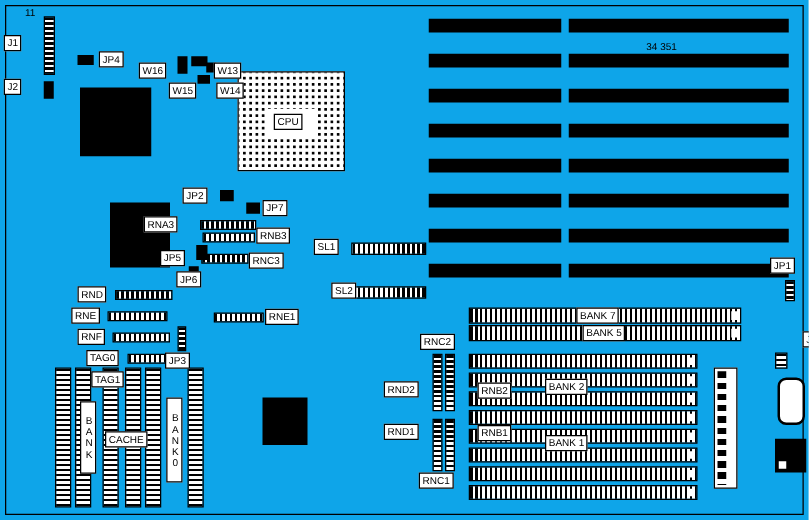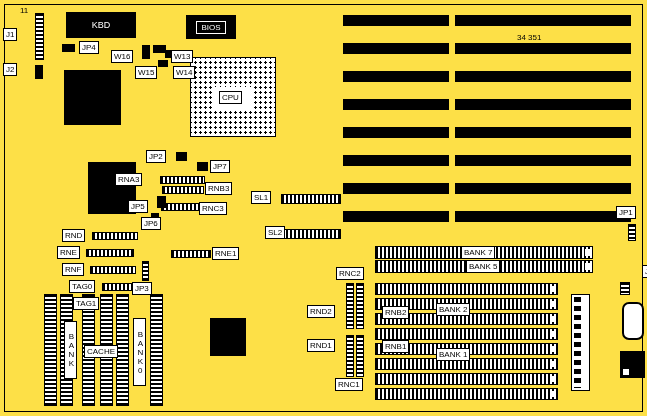--- a/index.html
+++ b/index.html
@@ -1,18 +1,18 @@
 <!DOCTYPE html>
 <html><head>
 <meta charset="utf-8">
 <style>
   * { margin:0; padding:0; box-sizing:border-box; }
   html,body { background:#fff; }
   body { width:647px; height:416px; font-family:"Liberation Sans", sans-serif; position:relative; overflow:hidden; }
-  #root { position:absolute; left:0; top:0; width:647px; height:416px; background:#fde047; }
+  #root { position:absolute; left:0; top:0; width:647px; height:416px; background:#0ea5e9; }
   .outline { position:absolute; left:4px; top:4px; width:639px; height:408px; border:1px solid #000; }
   .abs { position:absolute; }
   .blk { position:absolute; background:#000; }
   .txt { position:absolute; font-size:8px; color:#000; line-height:1; white-space:nowrap; }
   .lbl { position:absolute; background:#fff; border:1px solid #000; font-size:8px; line-height:1;
          padding:2px 2px 1px 2px; color:#000; white-space:nowrap; z-index:6; text-align:center; }
   .vlbl { position:absolute; background:#fff; border:1px solid #000; font-size:8px; color:#000;
           writing-mode:vertical-rl; text-orientation:upright; text-align:center; padding:2px 1px;
           line-height:1.1; z-index:6; }
   .vstripes { position:absolute; border:1px solid #000;
@@ -42,26 +42,20 @@
   <div class="outline"></div>
 
   <div class="txt" style="left:20px;top:7px">11</div>
   <div class="txt" style="left:517px;top:34px">34 351</div>
 
   <div class="hstripes" style="left:35px;top:13px;width:9px;height:47px"></div>
   <div class="lbl" style="left:3px;top:28px">J1</div>
   <div class="blk" style="left:35px;top:65px;width:8px;height:14px"></div>
   <div class="lbl" style="left:3px;top:63px">J2</div>
 
-  <div class="chiptext" style="left:66px;top:12px;width:70px;height:26px">
-    <span>KBD</span>
-  </div>
-  <div class="chiptext" style="left:186px;top:15px;width:50px;height:24px">
-    <span class="bios-inner">BIOS</span>
-  </div>
 
   <div class="blk" style="left:62px;top:44px;width:13px;height:8px"></div>
   <div class="lbl" style="left:79px;top:41px">JP4</div>
 
   <div class="blk" style="left:142px;top:45px;width:8px;height:14px"></div>
   <div class="blk" style="left:153px;top:45px;width:13px;height:8px"></div>
   <div class="blk" style="left:165px;top:50px;width:8px;height:8px"></div>
   <div class="blk" style="left:158px;top:60px;width:10px;height:7px"></div>
   <div class="lbl" style="left:111px;top:50px">W16</div>
   <div class="lbl" style="left:171px;top:50px">W13</div>

